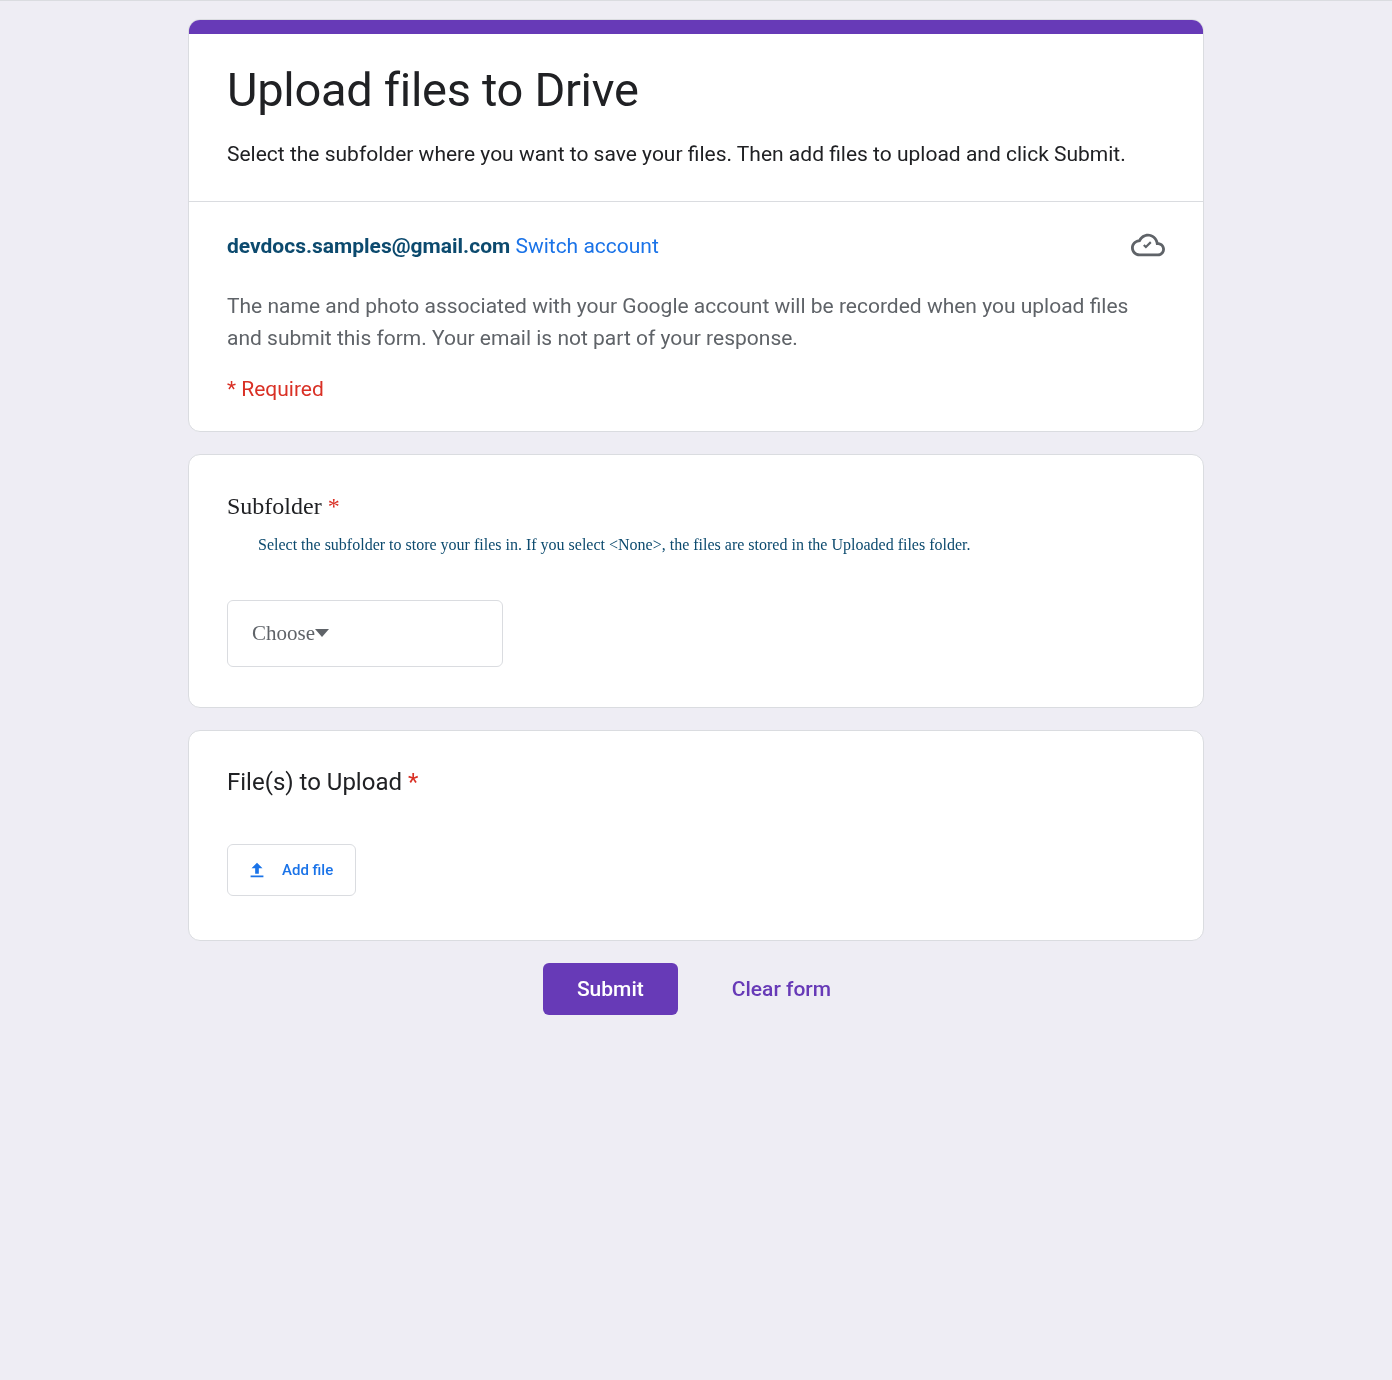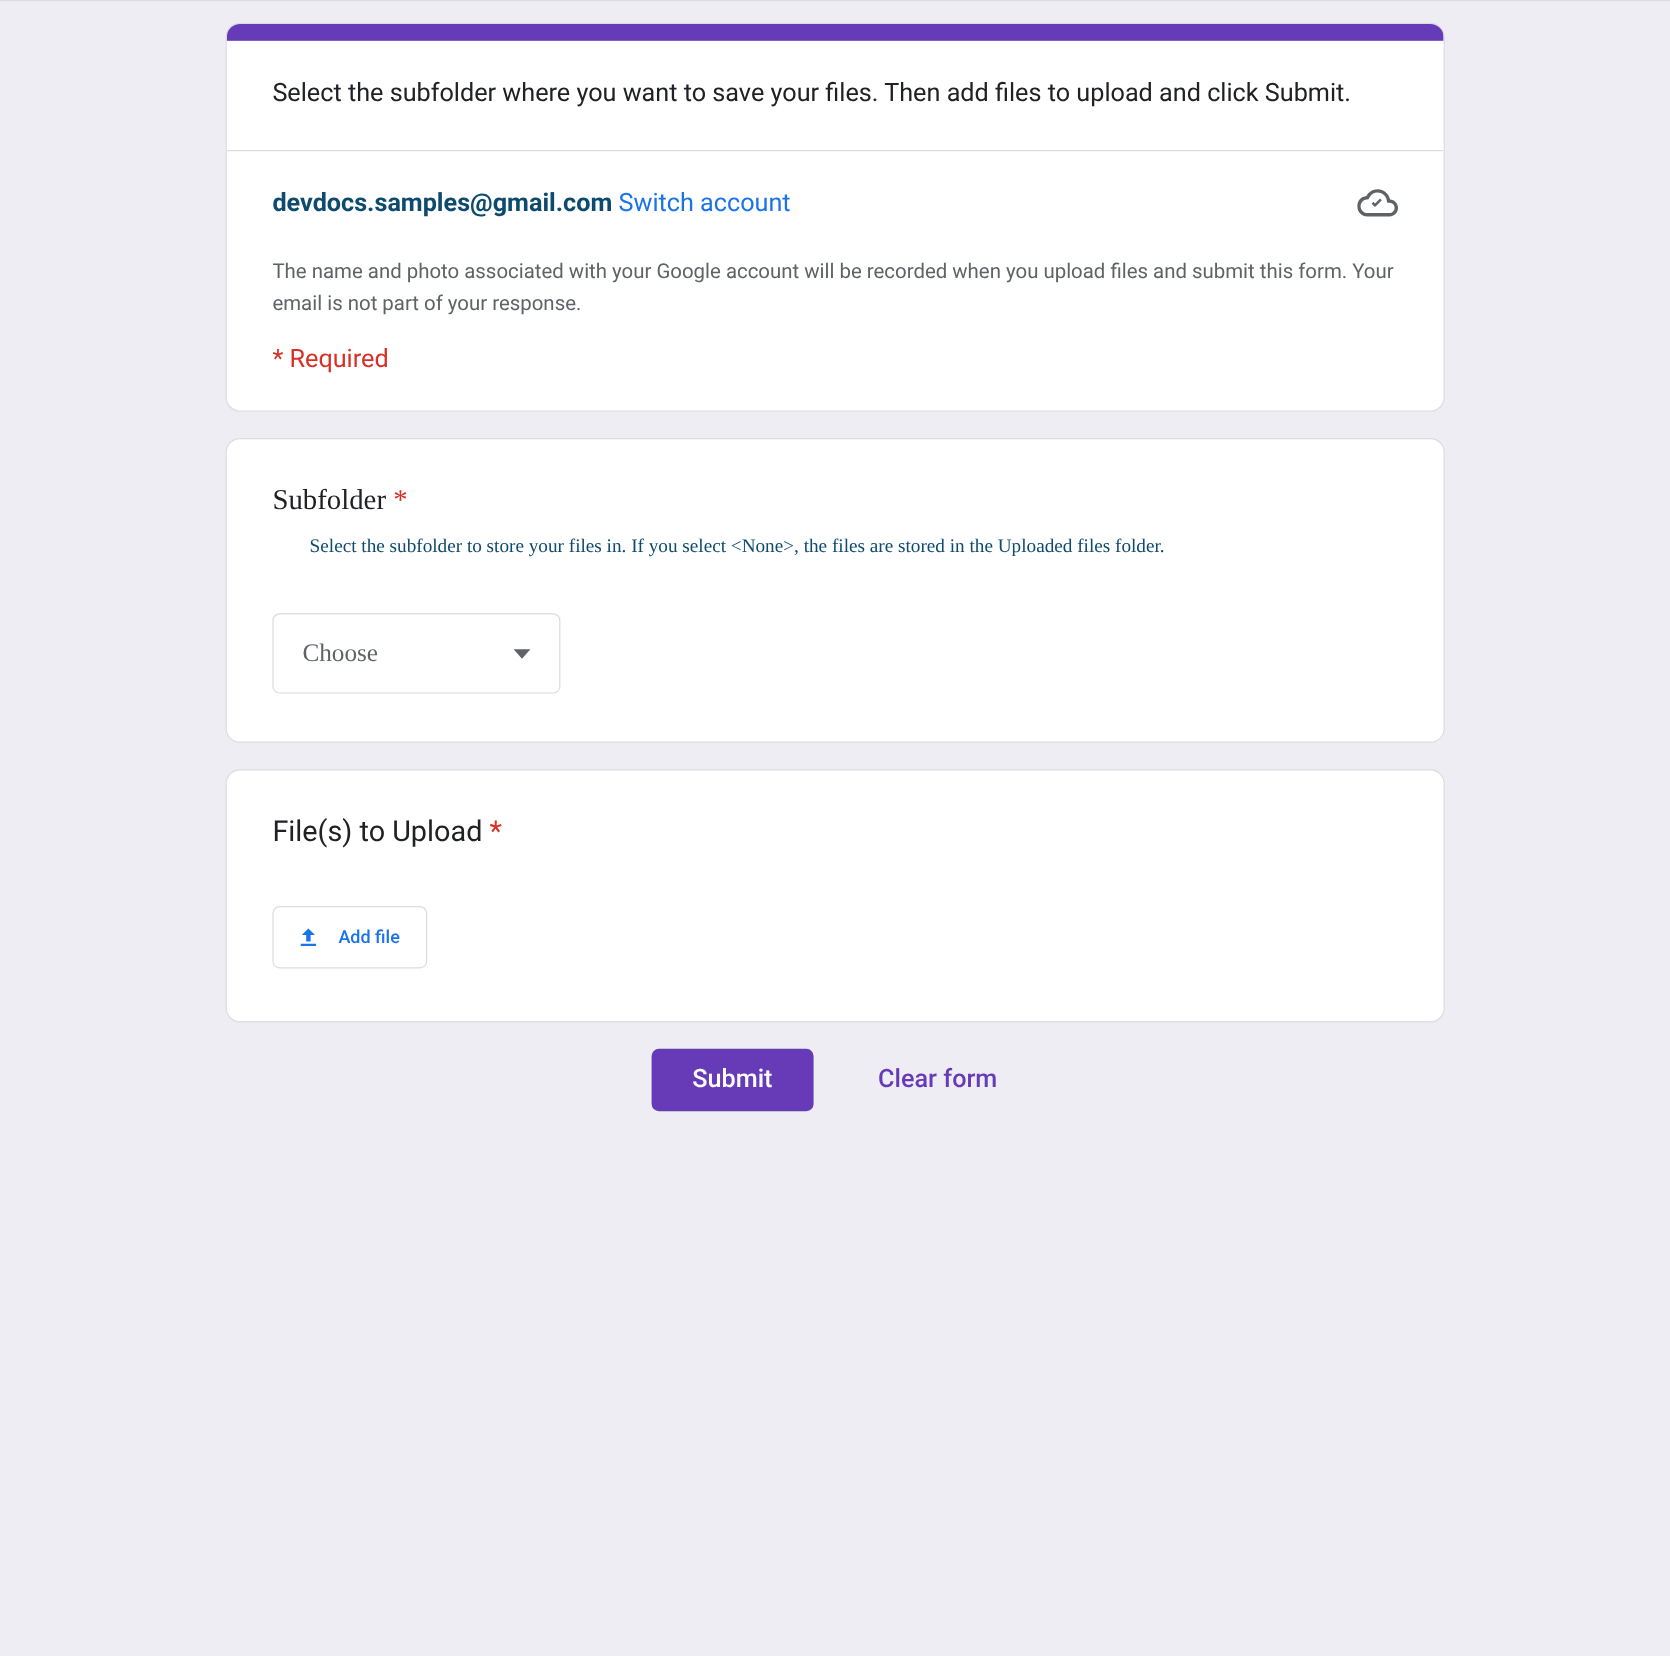--- a/index.html
+++ b/index.html
@@ -72,21 +72,21 @@
     }
     .switch-link {
       color: #1a73e8;
       text-decoration: none;
       font-weight: 400;
     }
     .cloud-icon {
       flex-shrink: 0;
     }
     .disclaimer {
-      font-size: 17px;
+      font-size: 21px;
       color: #5f6368;
       line-height: 1.55;
       margin-bottom: 22px;
     }
     .required-note {
       font-size: 21px;
       color: #d93025;
     }
     .question-card {
       padding: 36px 38px 40px;
@@ -105,22 +105,22 @@
     .question-desc {
       font-size: 16px;
       color: #0c4a6e;
       line-height: 1.6;
       margin-bottom: 42px;
       margin-left: 31px;
     }
     .dropdown {
       display: flex;
       align-items: center;
-      justify-content: space-between;
-      width: 240px;
+      justify-content: flex-start;
+      width: 276px;
       border: 1px solid #dadce0;
       border-radius: 6px;
       padding: 20px 24px;
       cursor: pointer;
       background: #fff;
     }
     .dropdown-label {
       font-size: 21px;
       color: #5f6368;
     }
@@ -181,20 +181,21 @@
     }
   </style>
 </head>
 <body>
 
 <div class="form-container">
 
   <div class="card header-card">
     <div class="accent-bar"></div>
     <div class="header-body">
+      <h1 class="form-title">Upload files to Drive</h1>
       <p class="form-description">Select the subfolder where you want to save your files. Then add files to upload and click Submit.</p>
     </div>
     <div class="account-section">
       <div class="account-row">
         <div class="account-left">
           <span class="account-email">devdocs.samples@gmail.com</span>
           <span> </span>
           <a href="#" class="switch-link">Switch account</a>
         </div>
         <span class="cloud-icon">

